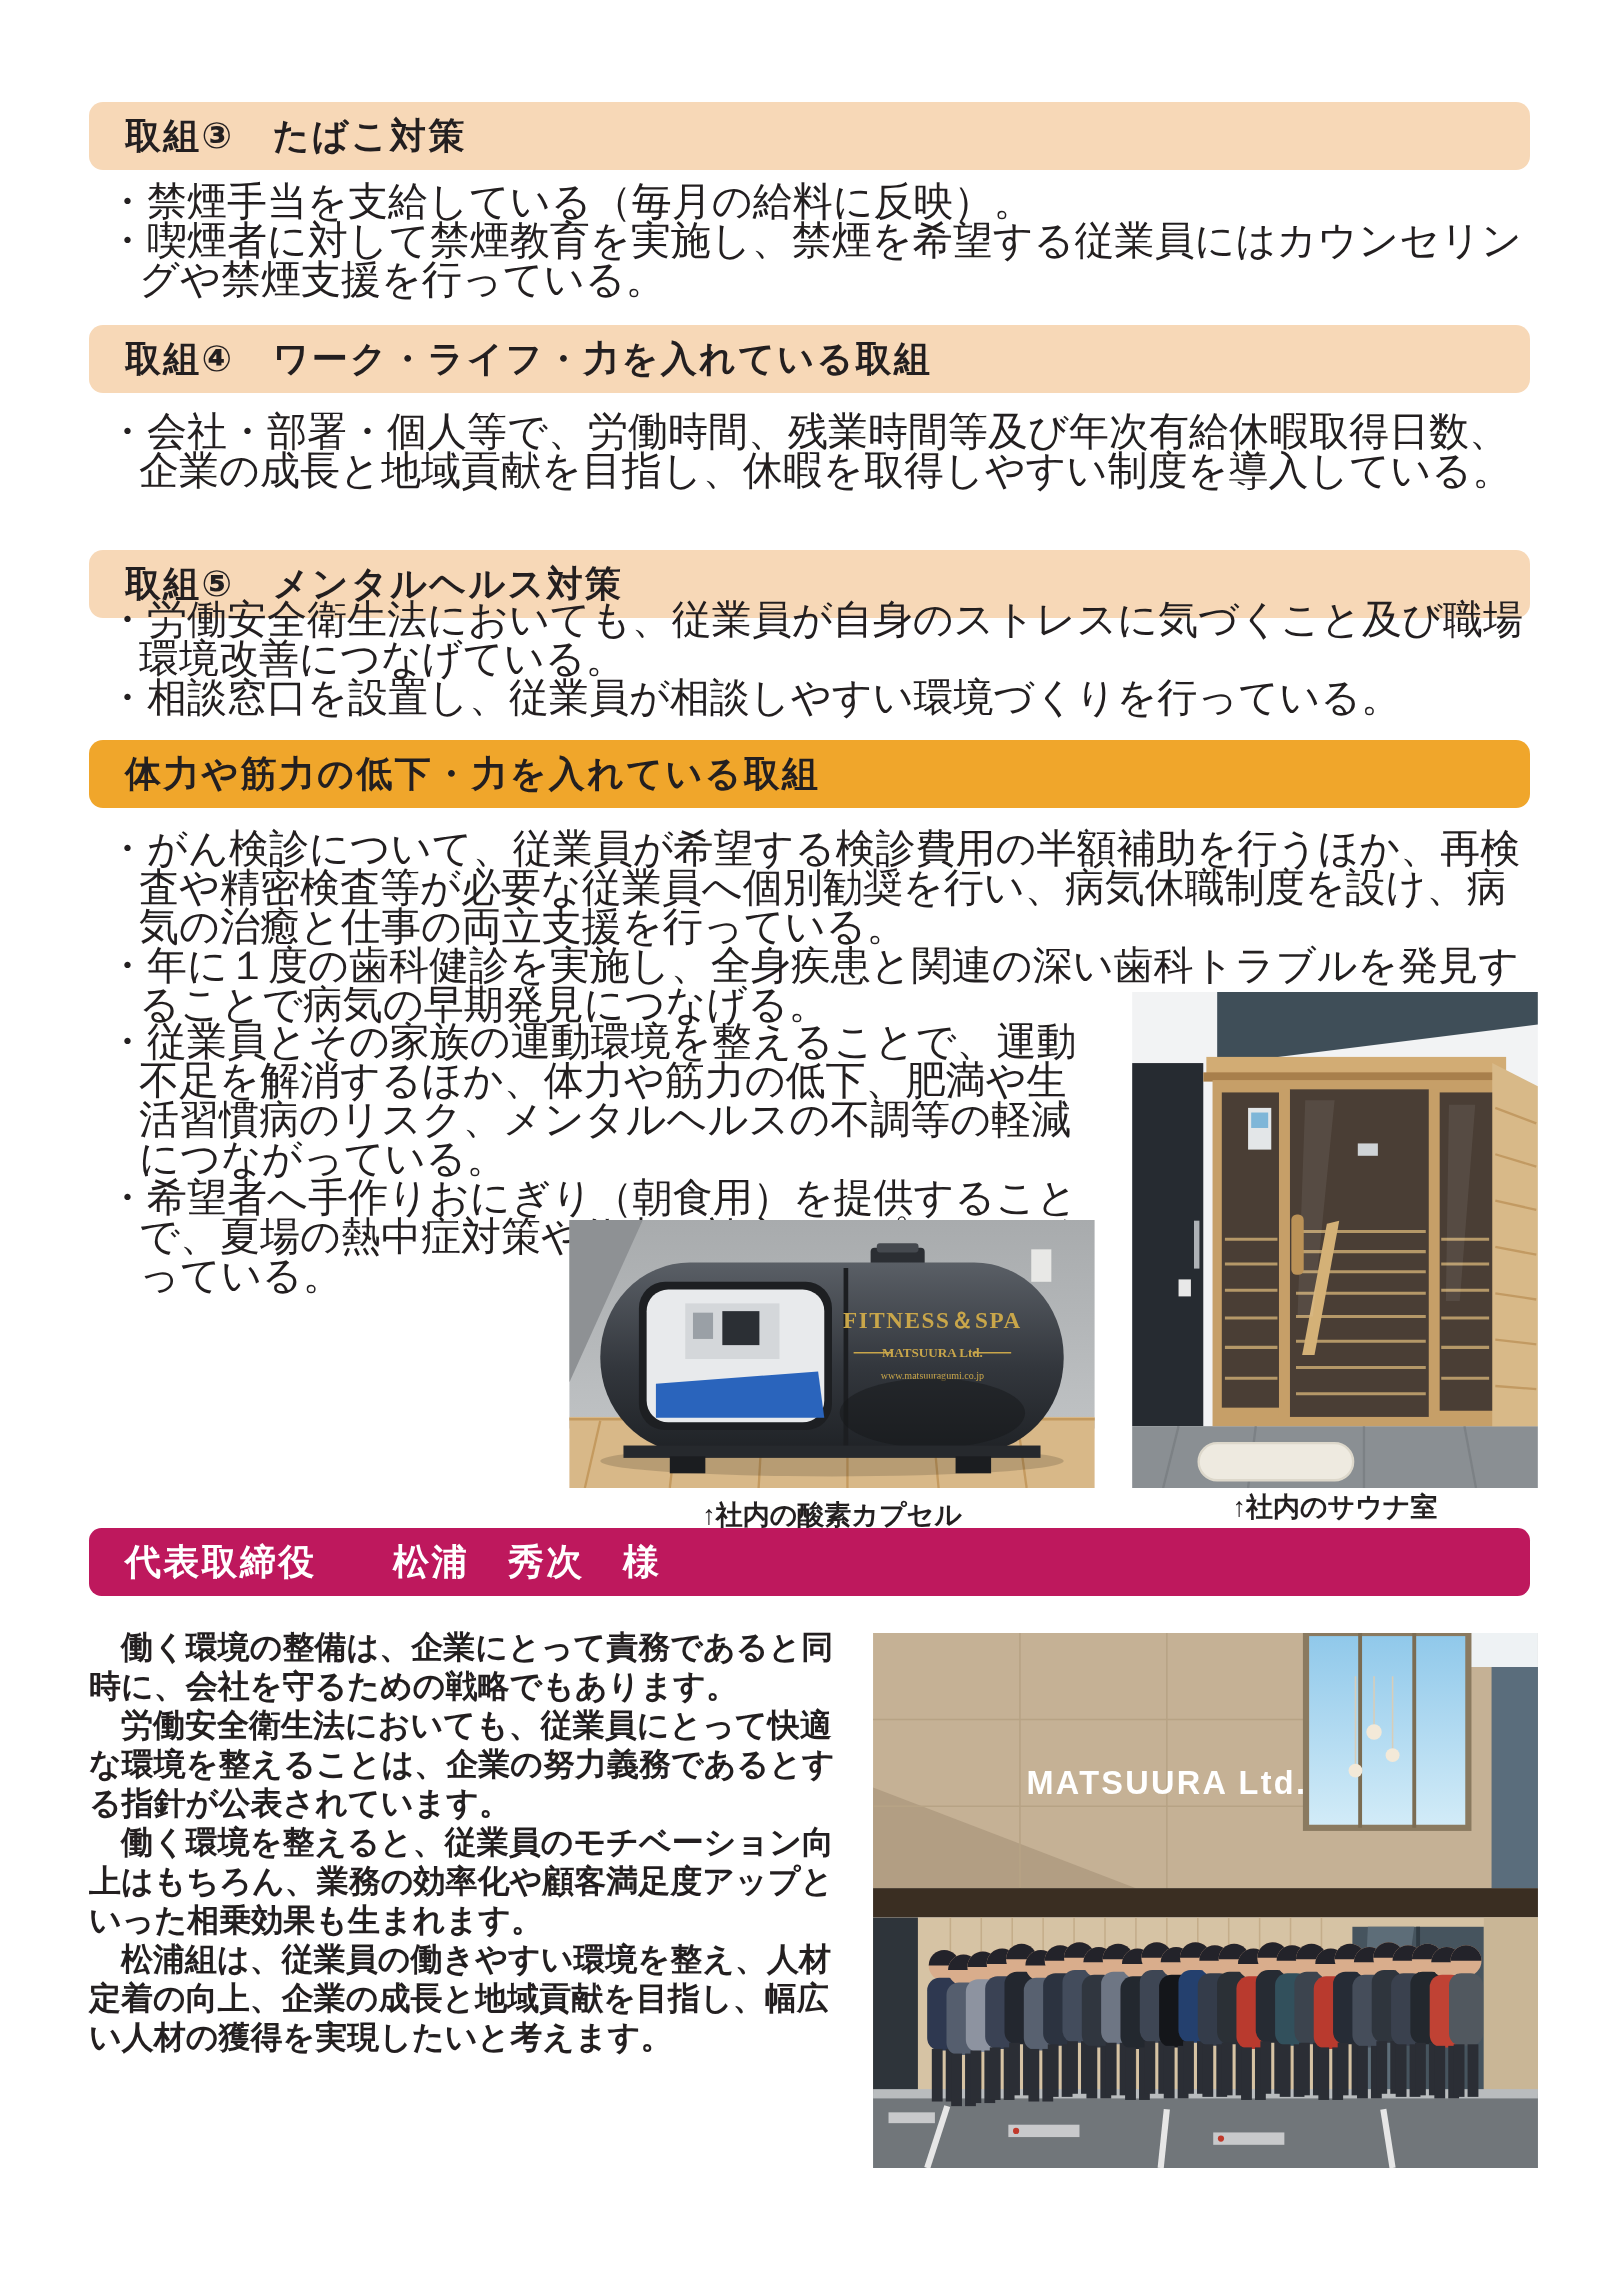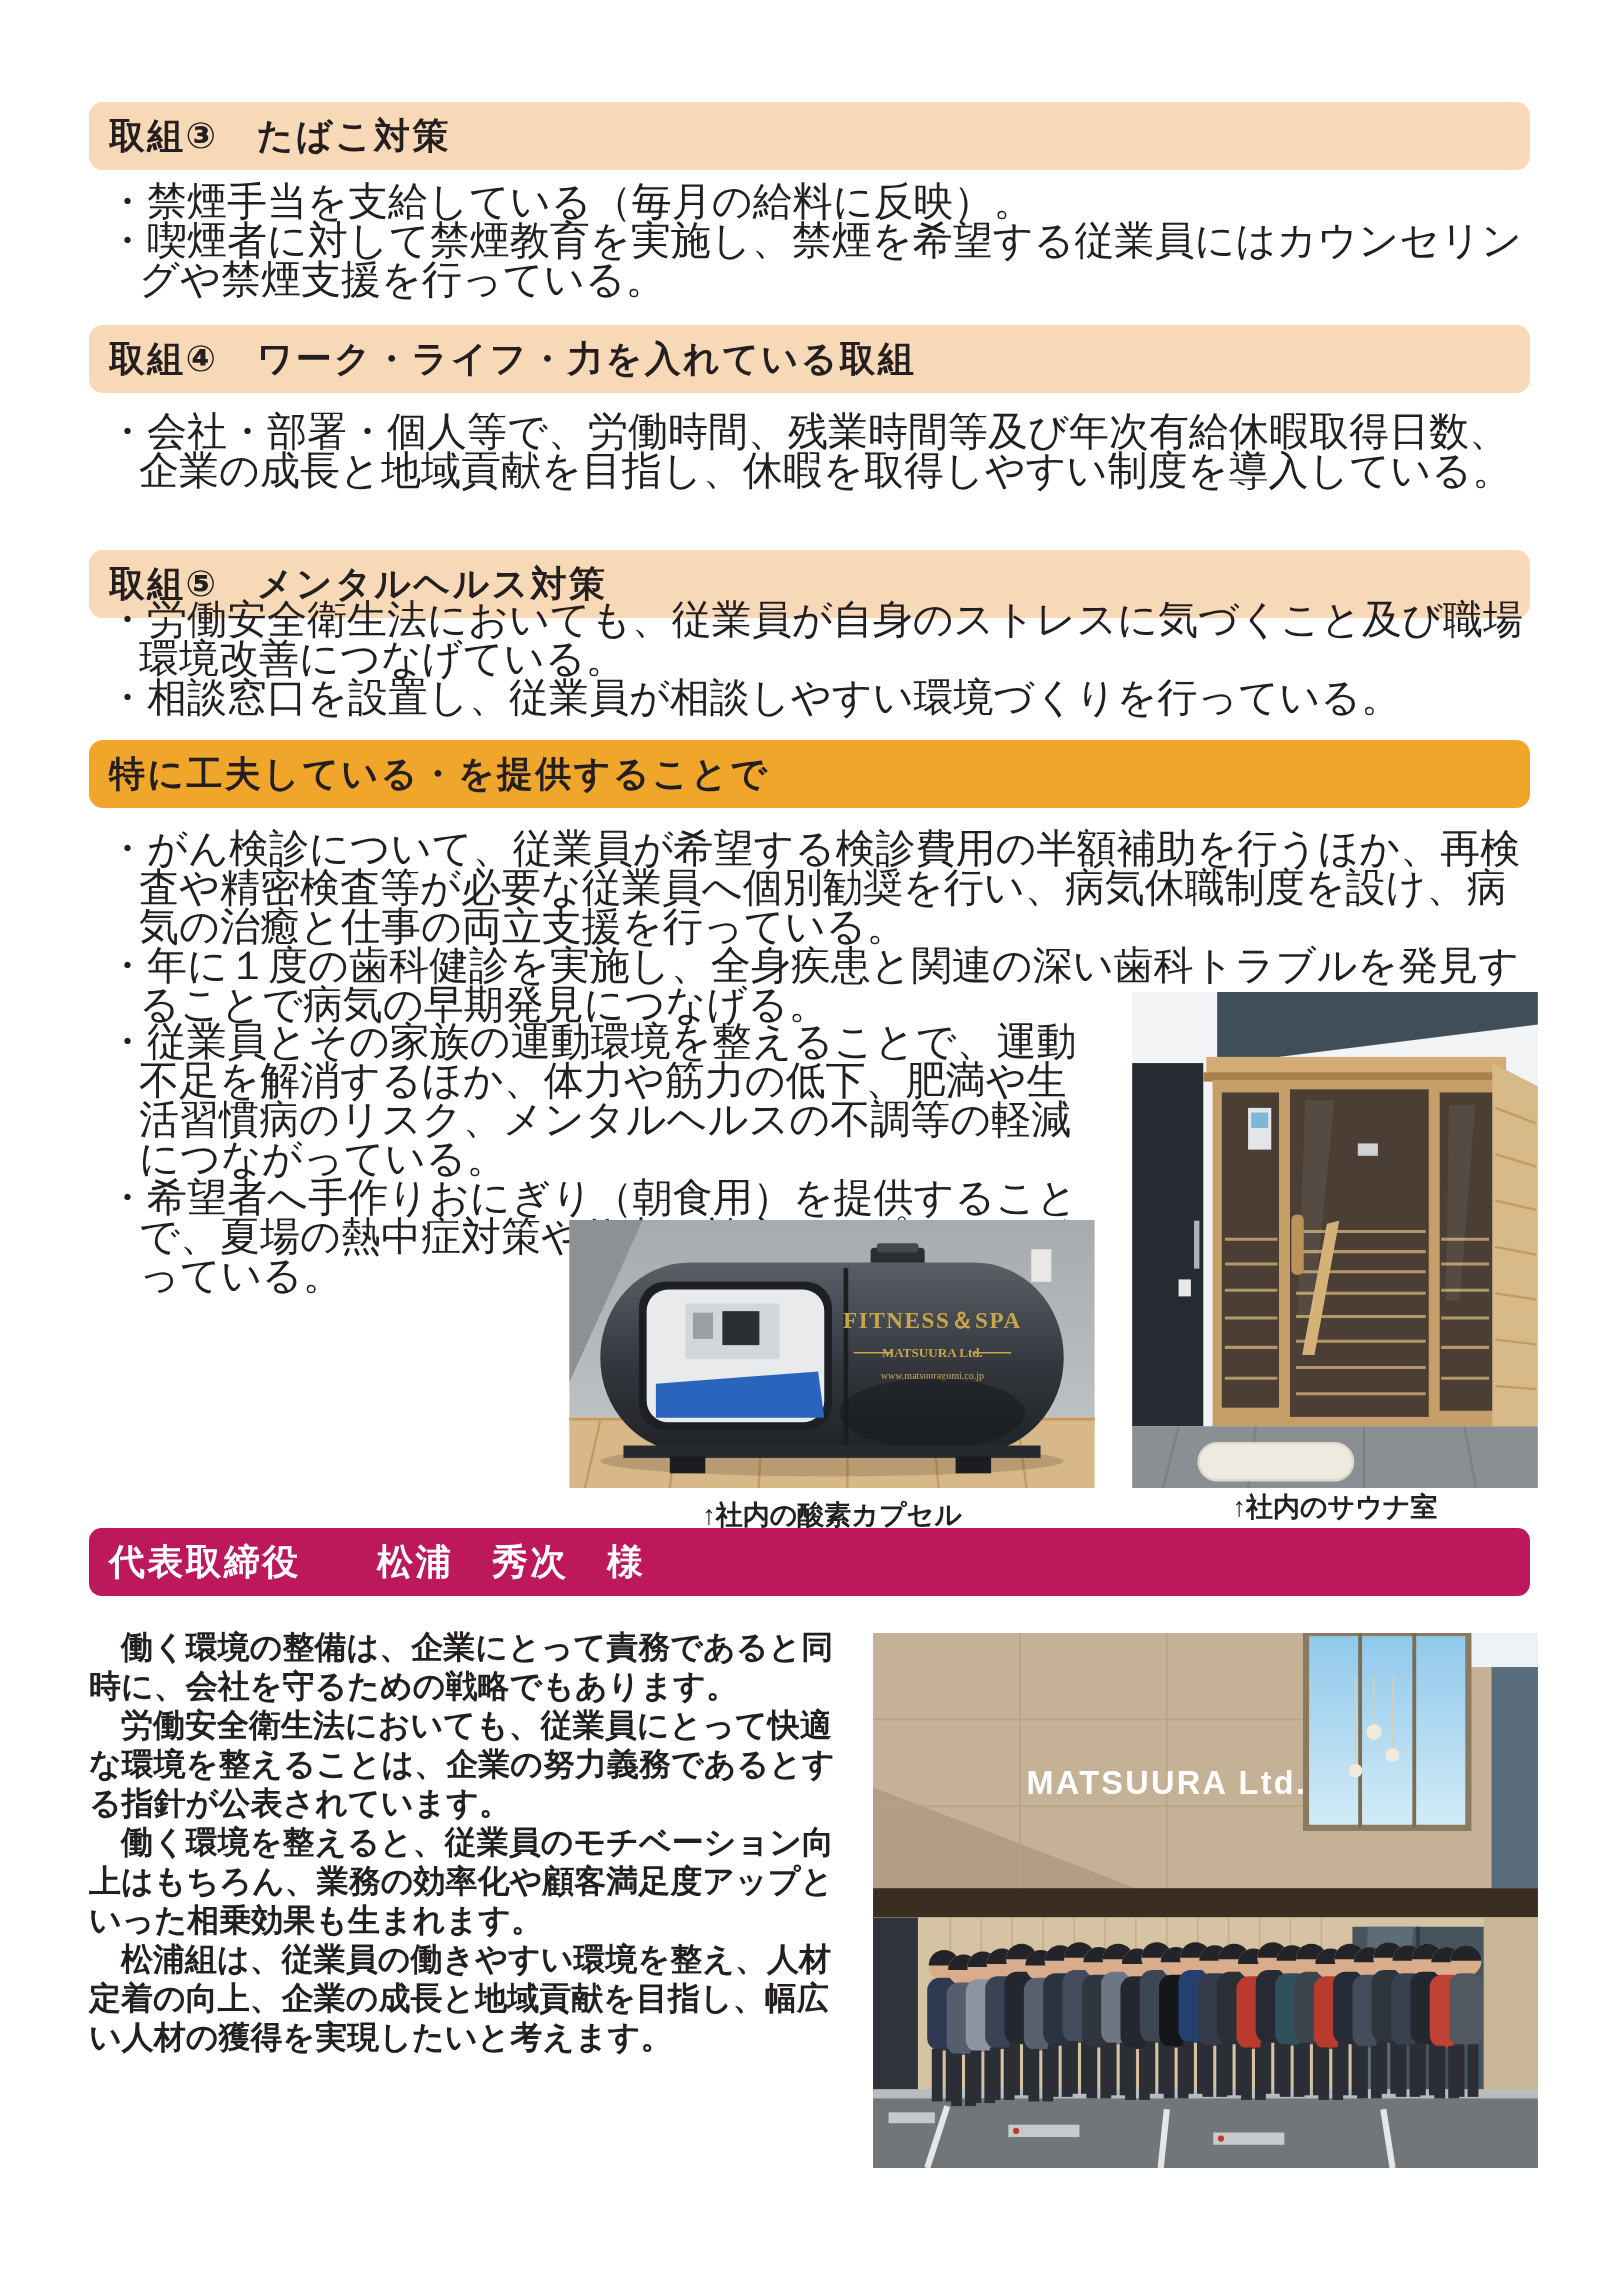--- a/index.html
+++ b/index.html
@@ -1,19 +1,19 @@
 <!DOCTYPE html>
 <html lang="ja" style="font-size:12.4px"><head>
 <meta charset="utf-8">
 <style>
   html,body{margin:0;padding:0;background:#ffffff;}
   .page{position:relative;width:1623px;height:2295px;background:#ffffff;overflow:hidden;
         font-family:"Liberation Sans","DejaVu Sans",sans-serif;color:#231f20;}
   .hdr{position:absolute;left:89px;width:1441px;height:68px;border-radius:14px;
-       display:flex;align-items:center;box-sizing:border-box;padding-left:20px;
+       display:flex;align-items:center;box-sizing:border-box;padding-left:36px;
        font-size:36px;font-weight:bold;letter-spacing:2.3px;}
   .hdr-peach{background:#f7d8b7;color:#231f20;}
   .hdr-orange{background:#f0a62b;color:#231f20;}
   .hdr-blue{background:#be185d;color:#ffffff;border-radius:12.4px;}
   ul.bullets{position:absolute;left:107px;margin:0;padding:0;list-style:none;
              font-size:40px;line-height:39px;}
   ul.bullets li{padding-left:32px;text-indent:-32px;margin:0;}
   ul.bullets li::before{content:"・";}
   .cap{position:absolute;text-align:center;font-size:27px;font-weight:bold;color:#231f20;}
   .msg{position:absolute;left:89px;top:1628px;width:761px;font-size:32px;line-height:39px;font-weight:bold;}
@@ -35,21 +35,21 @@
   <ul class="bullets" style="top:412px;width:1426px;">
     <li>会社・部署・個人等で、労働時間、残業時間等及び年次有給休暇取得日数、企業の成長と地域貢献を目指し、休暇を取得しやすい制度を導入している。</li>
   </ul>
 
   <div class="hdr hdr-peach" style="top:550px;">取組⑤　メンタルヘルス対策</div>
   <ul class="bullets" style="top:600px;width:1426px;">
     <li>労働安全衛生法においても、従業員が自身のストレスに気づくこと及び職場環境改善につなげている。</li>
     <li>相談窓口を設置し、従業員が相談しやすい環境づくりを行っている。</li>
   </ul>
 
-  <div class="hdr hdr-orange" style="top:740px;">特に工夫している・を提供することで</div>
+  <div class="hdr hdr-orange" style="top:740px;">体力や筋力の低下・力を入れている取組</div>
   <ul class="bullets" style="top:829px;width:1426px;">
     <li>がん検診について、従業員が希望する検診費用の半額補助を行うほか、再検査や精密検査等が必要な従業員へ個別勧奨を行い、病気休職制度を設け、病気の治癒と仕事の両立支援を行っている。</li>
     <li>年に１度の歯科健診を実施し、全身疾患と関連の深い歯科トラブルを発見することで病気の早期発見につなげる。</li>
   </ul>
   <ul class="bullets" style="top:1022px;width:989px;">
     <li>従業員とその家族の運動環境を整えることで、運動不足を解消するほか、体力や筋力の低下、肥満や生活習慣病のリスク、メンタルヘルスの不調等の軽減につながっている。</li>
     <li>希望者へ手作りおにぎり（朝食用）を提供することで、夏場の熱中症対策や仕事の効率アップにつながっている。</li>
   </ul>
 
   <svg class="photo" style="left:1132px;top:992px;" width="406" height="496" viewBox="0 0 525 642" role="img">

